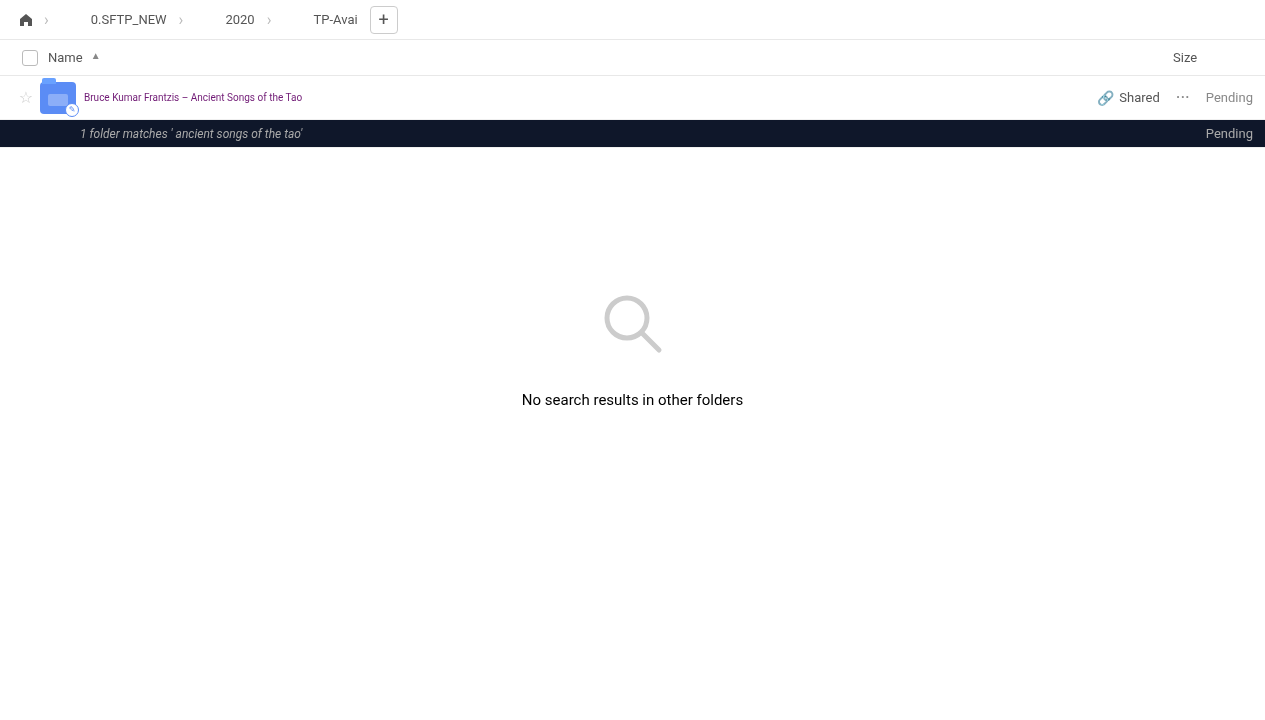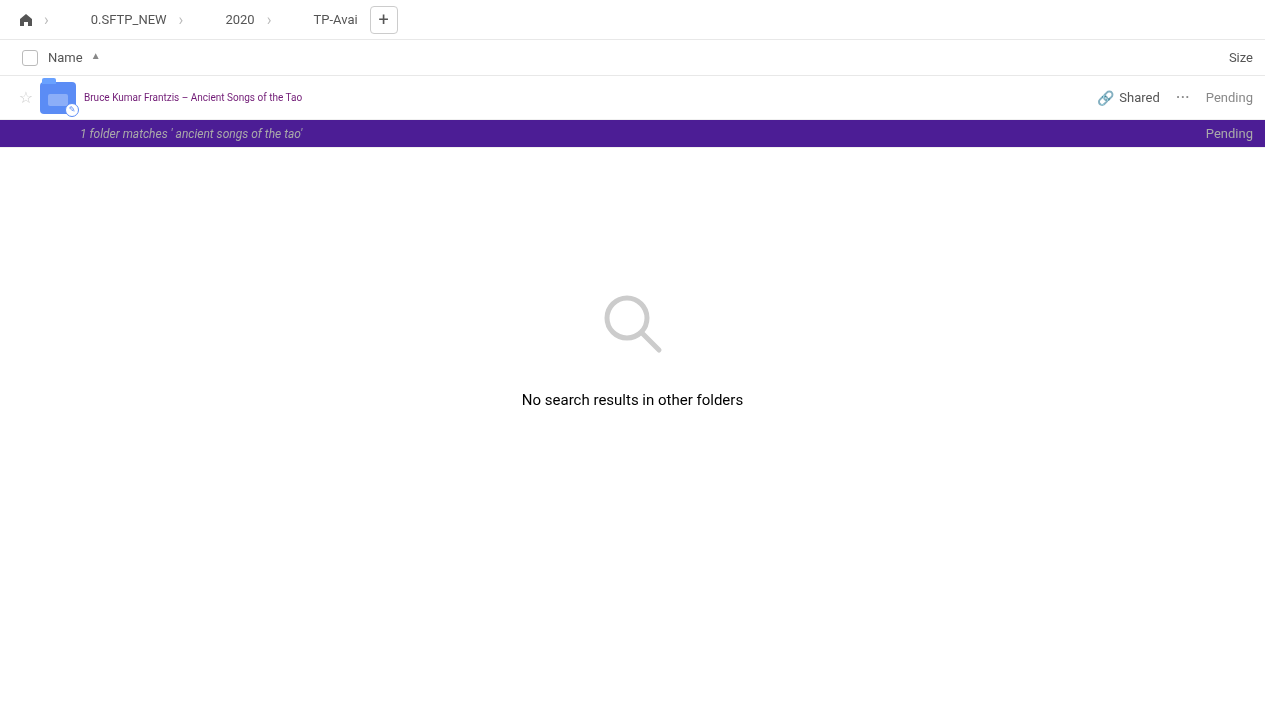--- a/index.html
+++ b/index.html
@@ -96,21 +96,20 @@
       display: flex;
       align-items: flex-start;
       gap: 8px;
       font-size: 13px;
       color: #555;
       cursor: pointer;
     }
 
     .col-size {
       width: 80px;
-      text-align: right;
       font-size: 13px;
       color: #555;
     }
 
     .sort-icon {
       font-size: 10px;
       color: #888;
     }
 
     
@@ -225,21 +224,21 @@
       color: #888;
     }
 
     
     .match-info-row {
       display: flex;
       align-items: center;
       justify-content: space-between;
       padding: 6px 12px 6px 80px;
       border-bottom: 1px solid #f0f0f0;
-      background: #4c1d95;
+      background: #0f172a;
     }
 
     .match-info-text {
       font-size: 12px;
       color: #aaa;
       font-style: italic;
     }
 
     .match-pending {
       font-size: 13px;

